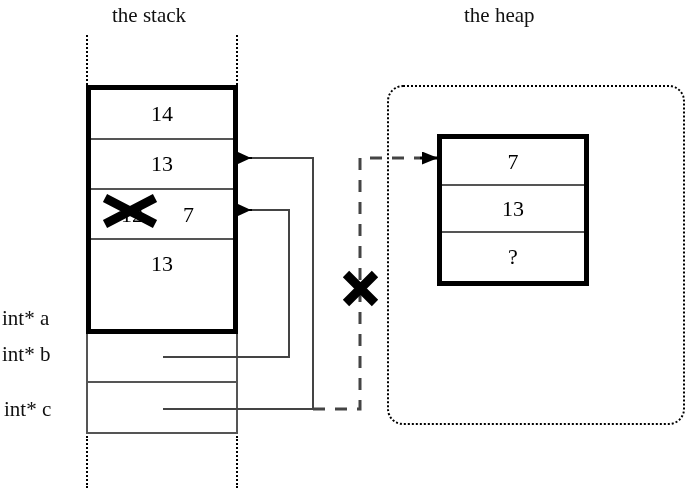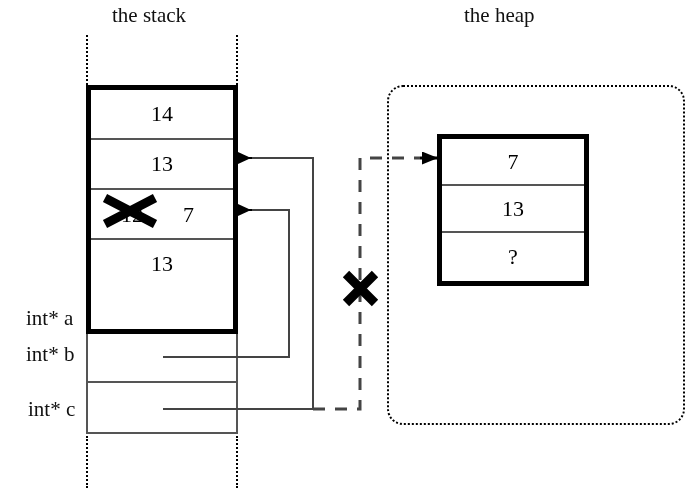--- a/index.html
+++ b/index.html
@@ -25,21 +25,20 @@
   }
   #stack-title { left: 112px; top: 5px; }
   #heap-title  { left: 464px; top: 5px; }
 
   .var-label {
     position: absolute;
     font-size: 21px;
     line-height: 1;
     white-space: nowrap;
     color: #111111;
-    margin-left: 24px;
   }
   #label-a { left: 2px; top: 308px; }
   #label-b { left: 2px; top: 344px; }
   #label-c { left: 4px; top: 399px; }
 
   
   .stack-guide {
     position: absolute;
     width: 0;
     border-left: 2px dotted #000;

